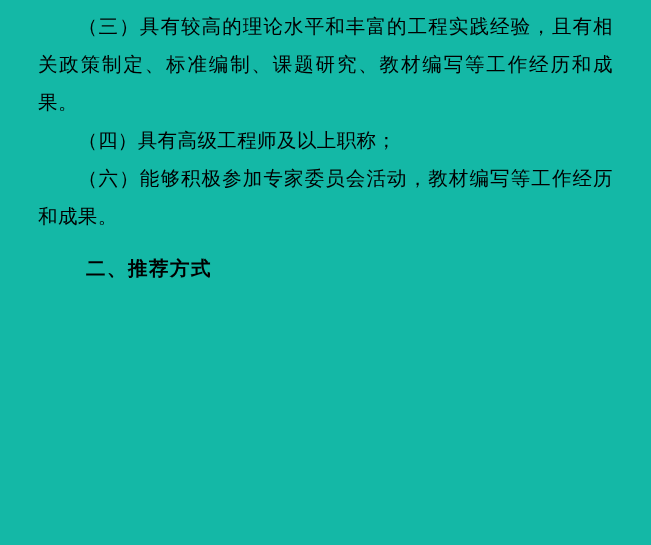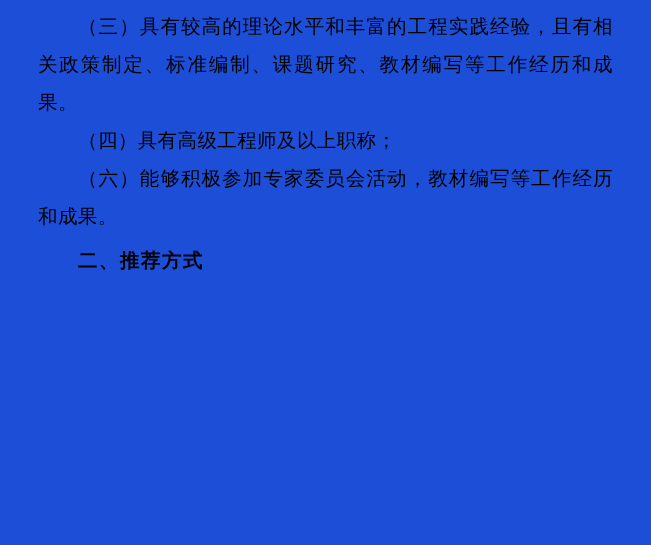--- a/index.html
+++ b/index.html
@@ -13,38 +13,38 @@
     overflow: hidden;
     font-family: "DejaVu Serif", "Liberation Serif", serif;
     color: #000000;
   }
   .page {
     position: relative;
     width: 651px;
     height: 545px;
     box-sizing: border-box;
     padding: 8px 38px 0 38px;
-    background: #1d4ed8;
+    background: #14b8a6;
   }
   .para {
     font-size: 19.5px;
     line-height: 38px;
     text-align: justify;
     text-justify: inter-ideograph;
     margin: 0;
     letter-spacing: 0.4px;
     font-family: "DejaVu Serif", "Liberation Serif", serif;
   }
   .indent {
     text-indent: 40px;
   }
   .heading {
     font-size: 19.5px;
     line-height: 38px;
-    margin: 0;
+    margin: 8px;
     font-weight: bold;
     text-indent: 40px;
     letter-spacing: 1.5px;
     font-family: "DejaVu Sans", "Liberation Sans", sans-serif;
   }
   .gap-sm { height: 6px; }
 </style>
 </head>
 <body>
 

